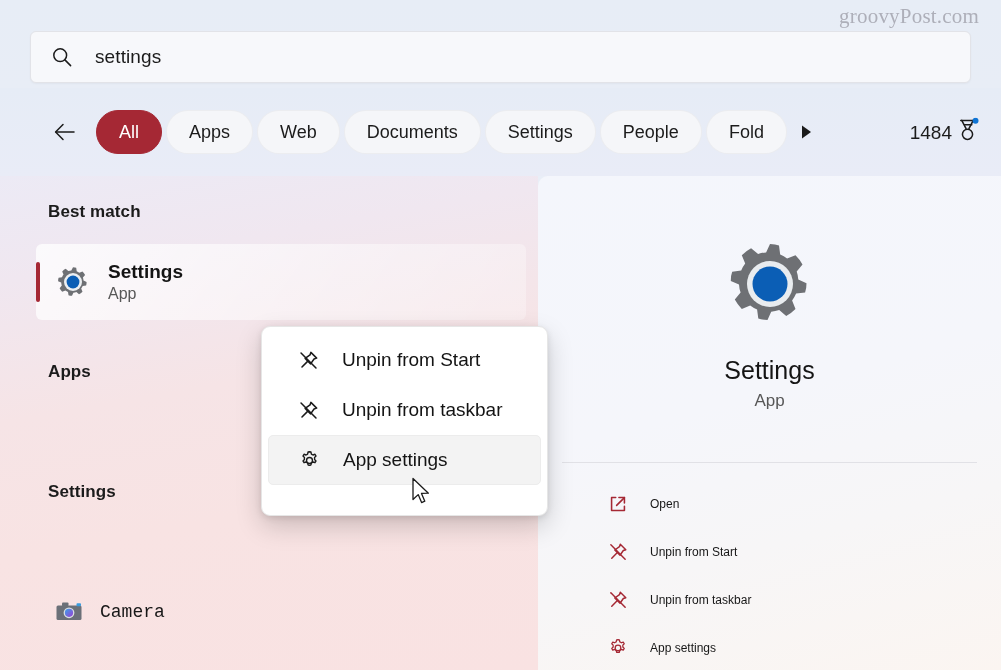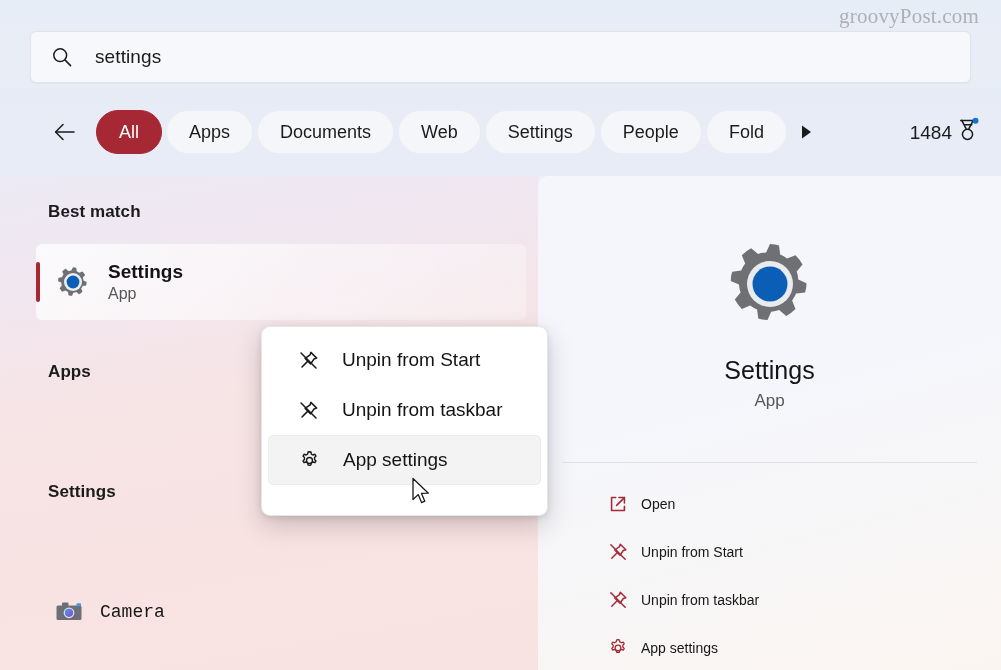--- a/index.html
+++ b/index.html
@@ -243,21 +243,21 @@
     border-radius: 5px;
   }
 
   .act-0 { top: 304px; }
   .act-1 { top: 352px; }
   .act-2 { top: 400px; }
   .act-3 { top: 448px; }
 
   .act-icon { margin-left: 56px; width: 24px; height: 24px; flex: 0 0 auto;
               display: flex; align-items: center; justify-content: center; }
-  .act-label { margin-left: 11px; font-size: 14px; color: #171717; }
+  .act-label { margin-left: 20px; font-size: 12px; color: #171717; }
 
   
   .context-menu {
     position: absolute;
     left: 261px; top: 326px;
     width: 287px; height: 190px;
     background: #ffffff;
     border: 1px solid #e6e6e6;
     border-radius: 9px;
     box-shadow: 0 10px 26px rgba(0,0,0,0.18), 0 2px 6px rgba(0,0,0,0.10);
@@ -322,24 +322,24 @@
     </div>
 
     <div class="pill-strip">
       <div class="pill active">
         <span>All</span>
       </div>
       <div class="pill">
         <span>Apps</span>
       </div>
       <div class="pill">
+        <span>Web</span>
+      </div>
+      <div class="pill">
         <span>Documents</span>
-      </div>
-      <div class="pill">
-        <span>Web</span>
       </div>
       <div class="pill">
         <span>Settings</span>
       </div>
       <div class="pill">
         <span>People</span>
       </div>
       <div class="pill">
         <span>Fold</span>
       </div>

